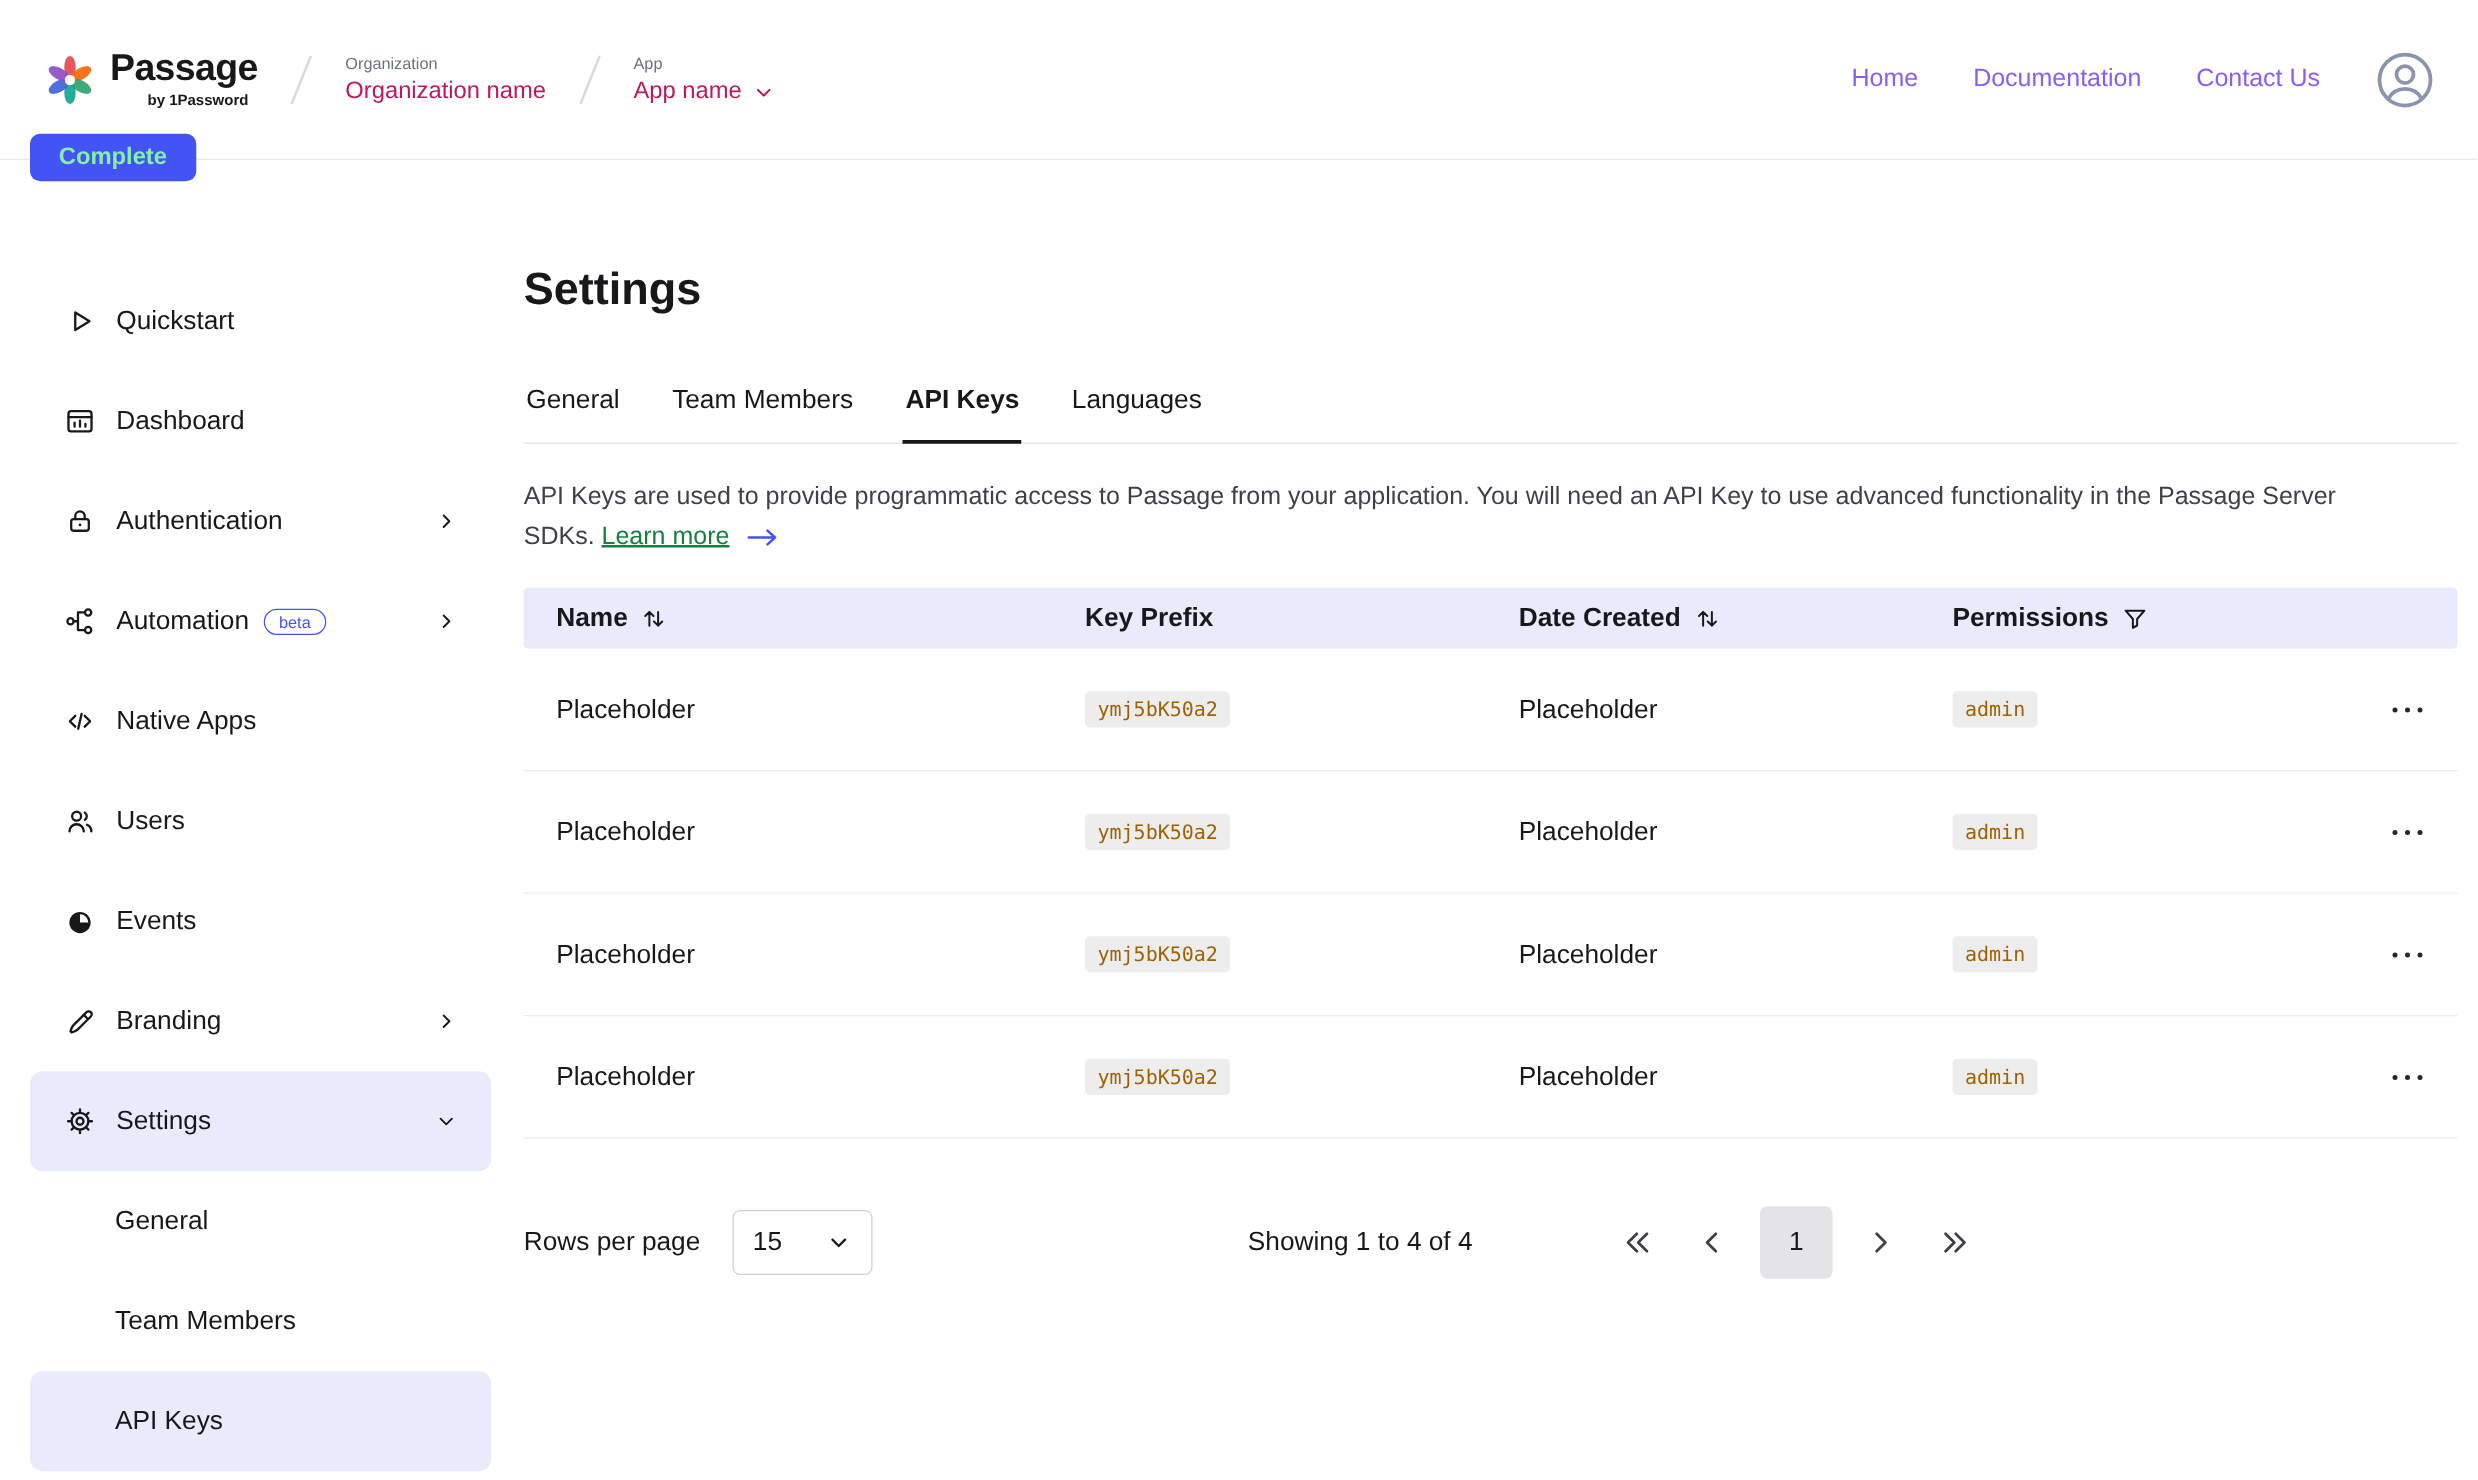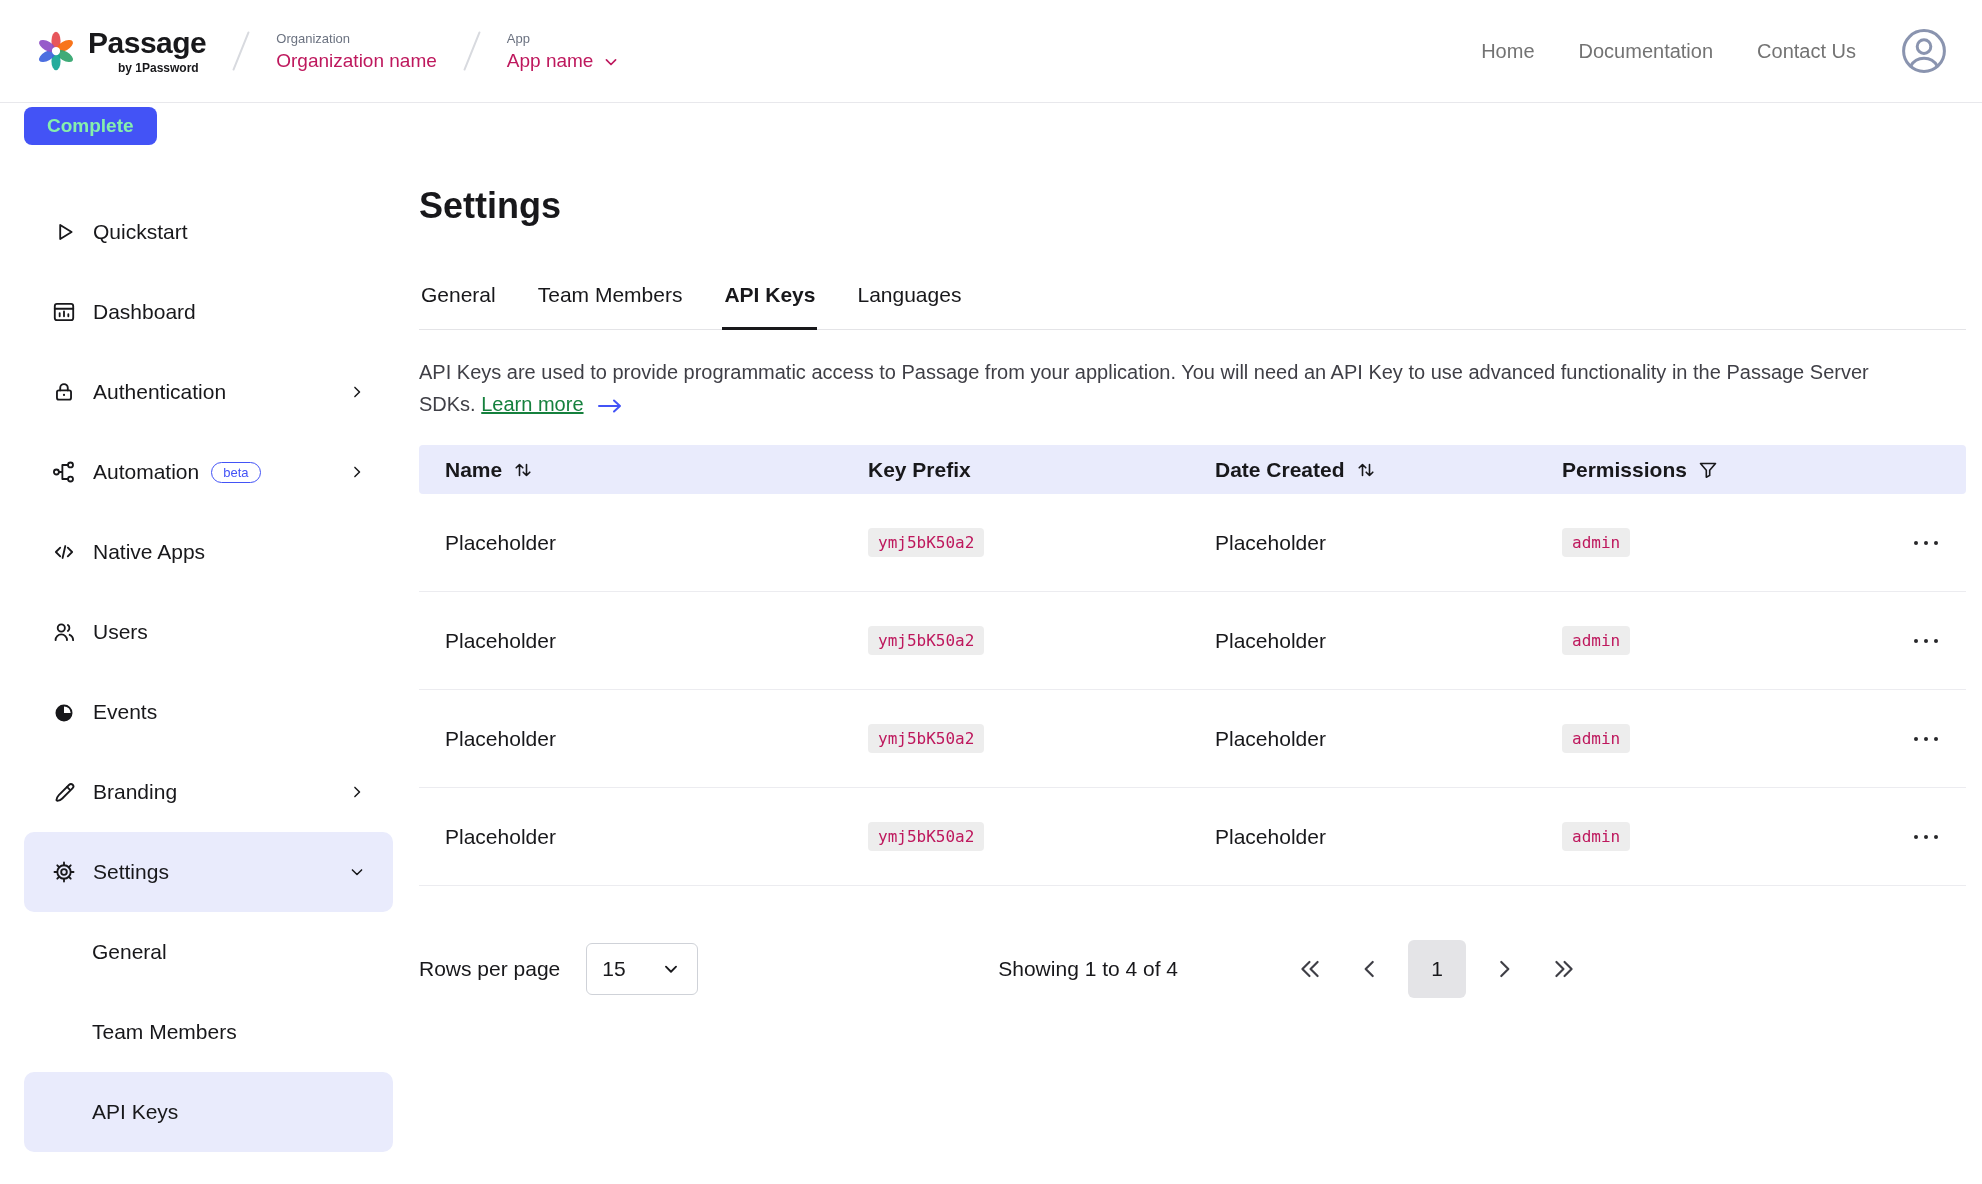--- a/index.html
+++ b/index.html
@@ -1,33 +1,33 @@
 <!DOCTYPE html>
 <html><head>
 <meta charset="utf-8">
 <style>
   * { margin:0; padding:0; box-sizing:border-box; }
   html,body { width:1982px; height:1184px; background:#fff; overflow:hidden;
     font-family:"Liberation Sans", sans-serif; color:#18181b; }
 
   
-  .header { height:103px; display:flex; align-items:center; padding:0 34px;
+  .header { height:128px; display:flex; align-items:center; padding:0 34px;
     border-bottom:1px solid #e8e8ec; position:relative; }
   .brand { display:flex; align-items:center; gap:10px; cursor:pointer; }
   .brand-text { display:flex; flex-direction:column; }
   .brand-name { font-size:30px; font-weight:700; letter-spacing:-0.5px; line-height:1; }
   .brand-by { font-size:12px; font-weight:700; margin:3px 0 0 30px; }
   .crumb-slash { width:2px; height:42px; background:#d8dadf; border-radius:2px;
     transform:rotate(22deg); margin:0 34px; flex-shrink:0; }
   .crumb { display:flex; flex-direction:column; }
   .crumb-label { font-size:13px; color:#6b7280; margin-bottom:4px; }
   .crumb-value { font-size:19px; color:#be185d; display:flex; align-items:center; gap:8px; }
   .crumb-value svg { margin-top:2px; }
   .top-nav { margin-left:auto; display:flex; align-items:center; gap:44px; }
-  .top-nav a { font-size:20px; font-weight:500; color:#737373; text-decoration:none; cursor:pointer; }
+  .top-nav a { font-size:20px; font-weight:500; color:#8b5cf6; text-decoration:none; cursor:pointer; }
   .avatar { width:48px; height:48px; display:flex; color:#8a94af; cursor:pointer; }
 
   
   .complete-badge { position:absolute; left:24px; top:107px; background:#4353f6; color:#86efac;
     font-size:19px; font-weight:700; padding:8px 23px; border-radius:8px; cursor:pointer; z-index:5; }
 
   
   .layout { display:flex; }
   .sidebar { width:393px; flex-shrink:0; padding-top:89px; }
   .side-item { height:80px; margin-left:24px; width:369px; display:flex; align-items:center;
@@ -63,21 +63,21 @@
 
   
   .table { margin-top:22px; }
   .t-head { display:grid; grid-template-columns:423px 347px 347px 1fr 60px; align-items:center;
     height:49px; background:#e9ebfc; padding:0 26px; border-radius:4px; }
   .t-head .hcell { display:flex; align-items:center; gap:10px; font-size:21px; font-weight:700; }
   .hicon { display:flex; color:#18181b; cursor:pointer; }
   .t-row { display:grid; grid-template-columns:423px 347px 347px 1fr 60px; align-items:center;
     height:98px; padding:0 26px; border-bottom:1px solid #ececf0; font-size:21px; }
   .chip { display:inline-block; font-family:"DejaVu Sans Mono", monospace; font-size:16px;
-    background:#ededed; color:#be185d; padding:5px 10px; border-radius:4px; }
+    background:#ededed; color:#a16207; padding:5px 10px; border-radius:4px; }
   .menu-dots { justify-self:end; display:flex; cursor:pointer; color:#27272a; }
 
   
   .pag { margin-top:54px; display:flex; align-items:center; font-size:21px; }
   .rpp-select { margin-left:26px; width:112px; height:52px; border:1px solid #cfd2d8; border-radius:6px;
     display:flex; align-items:center; justify-content:space-between; padding:0 15px; cursor:pointer; }
   .showing { margin-left:300px; }
   .pager { margin-left:110px; display:flex; align-items:center; gap:16px; }
   .pg-btn { width:44px; height:44px; display:flex; align-items:center; justify-content:center;
     color:#3f3f46; cursor:pointer; background:none; border:none; }

